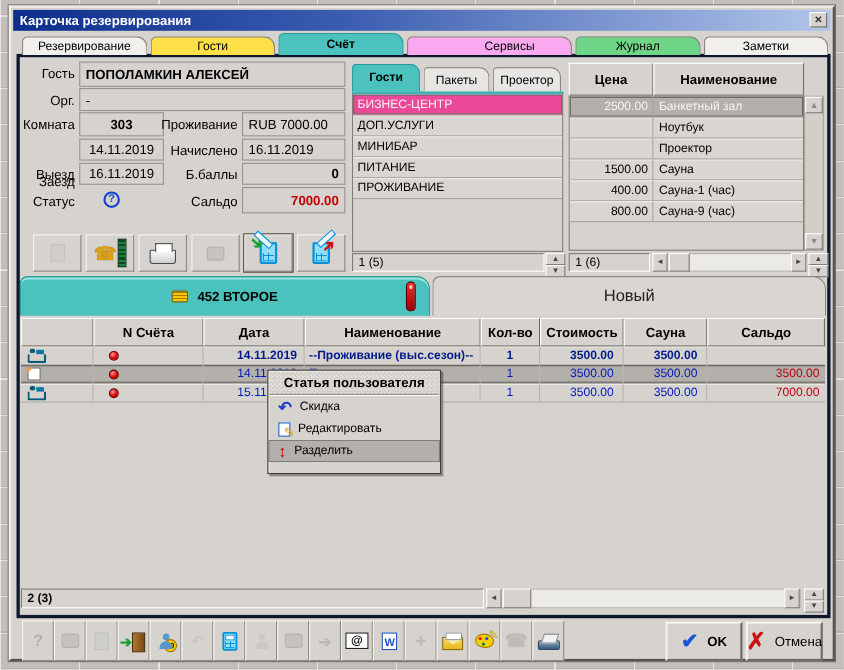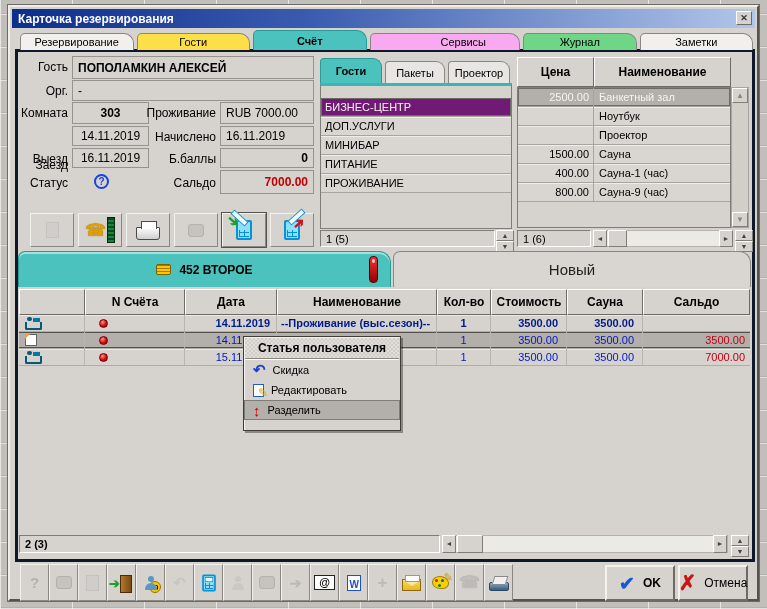--- a/index.html
+++ b/index.html
@@ -78,21 +78,21 @@
     display:flex; align-items:center; justify-content:center; font-size:11px; z-index:1;
   }
   .stab.sel{ background:#4cc2be; font-weight:bold; border-color:#2a9a96; height:25px; z-index:2; }
   .slist {
     position:absolute; background:#d6d3ce;
     border:1px solid #807d78; border-top:3px solid #3bb6b2;
   }
   .srow { height:19px; line-height:18px; padding-left:4px;
           background:#d9d6d1; border-bottom:1px solid #a8a5a0;
           box-shadow:inset 0 1px 0 #efede8; }
-  .srow.sel{ background:#701a75; color:#f6f4f0; box-shadow:inset 0 0 0 1px #6e6b66;margin-top:12px; }
+  .srow.sel{ background:#ec4899; color:#f6f4f0; box-shadow:inset 0 0 0 1px #6e6b66; }
 
   
   .phead {
     position:absolute; height:30px; background:#d6d3ce; font-weight:bold; font-size:12px;
     border:1px solid; border-color:#fff #6e6b66 #6e6b66 #fff;
     display:flex; align-items:center; justify-content:center;
   }
   .prow { display:flex; height:19px; line-height:18px;
           background:#d9d6d1; border-bottom:1px solid #a8a5a0;
           box-shadow:inset 0 1px 0 #efede8; }

